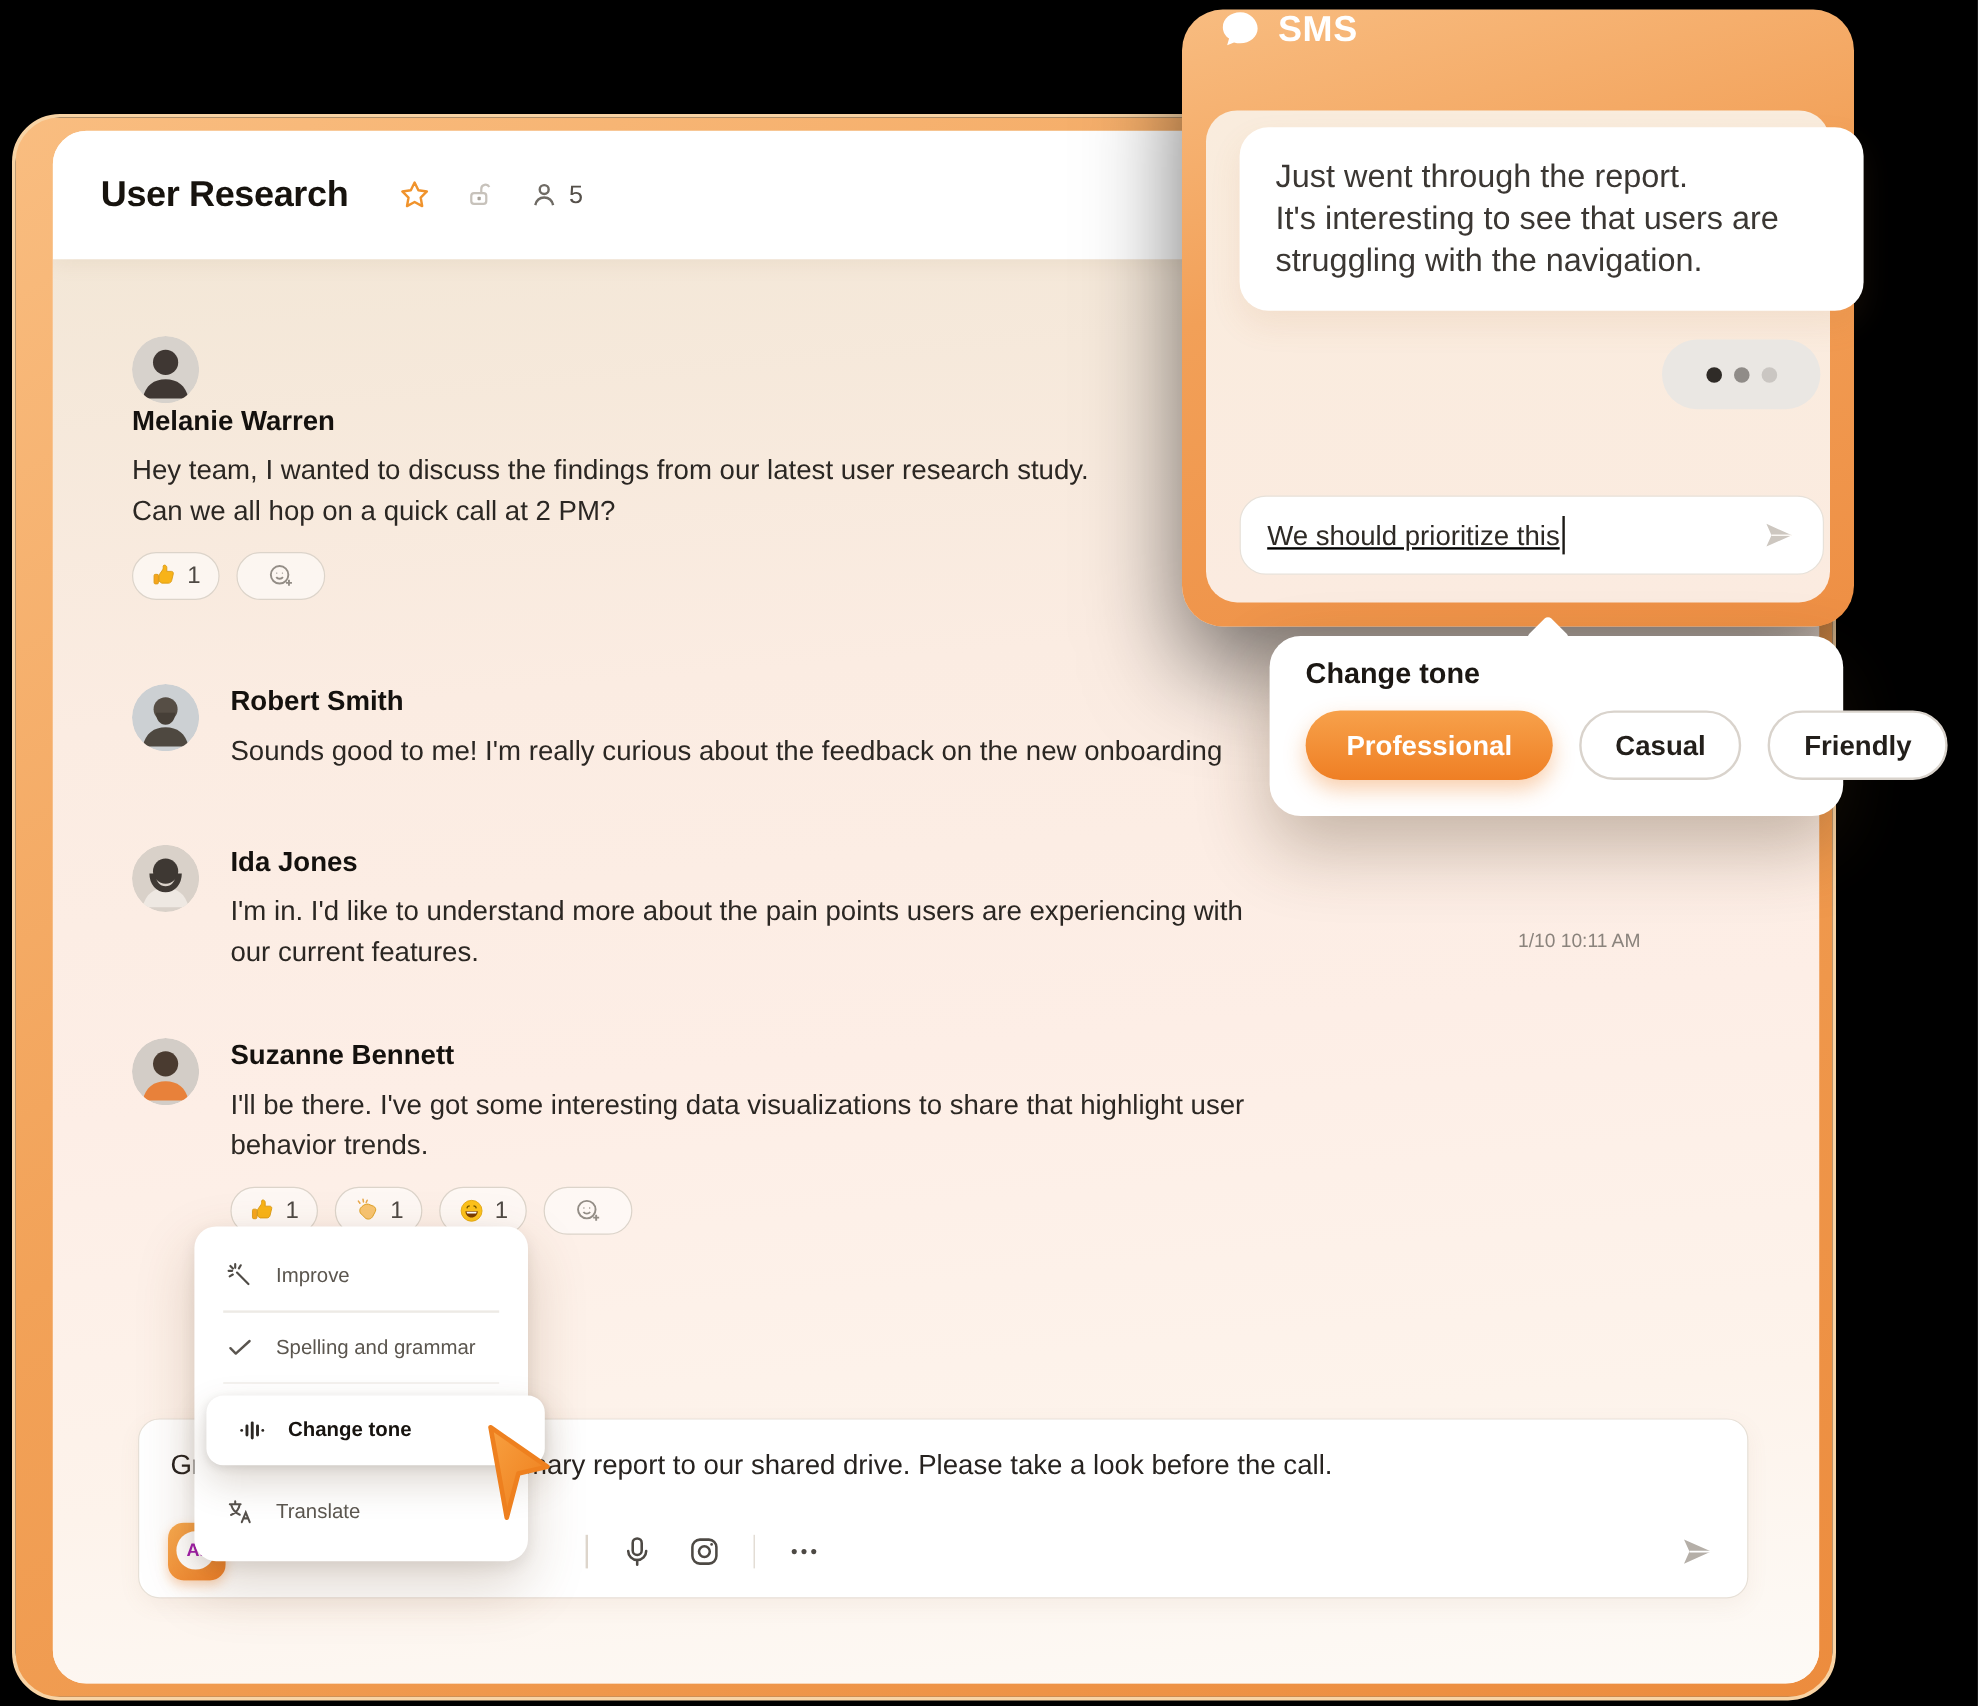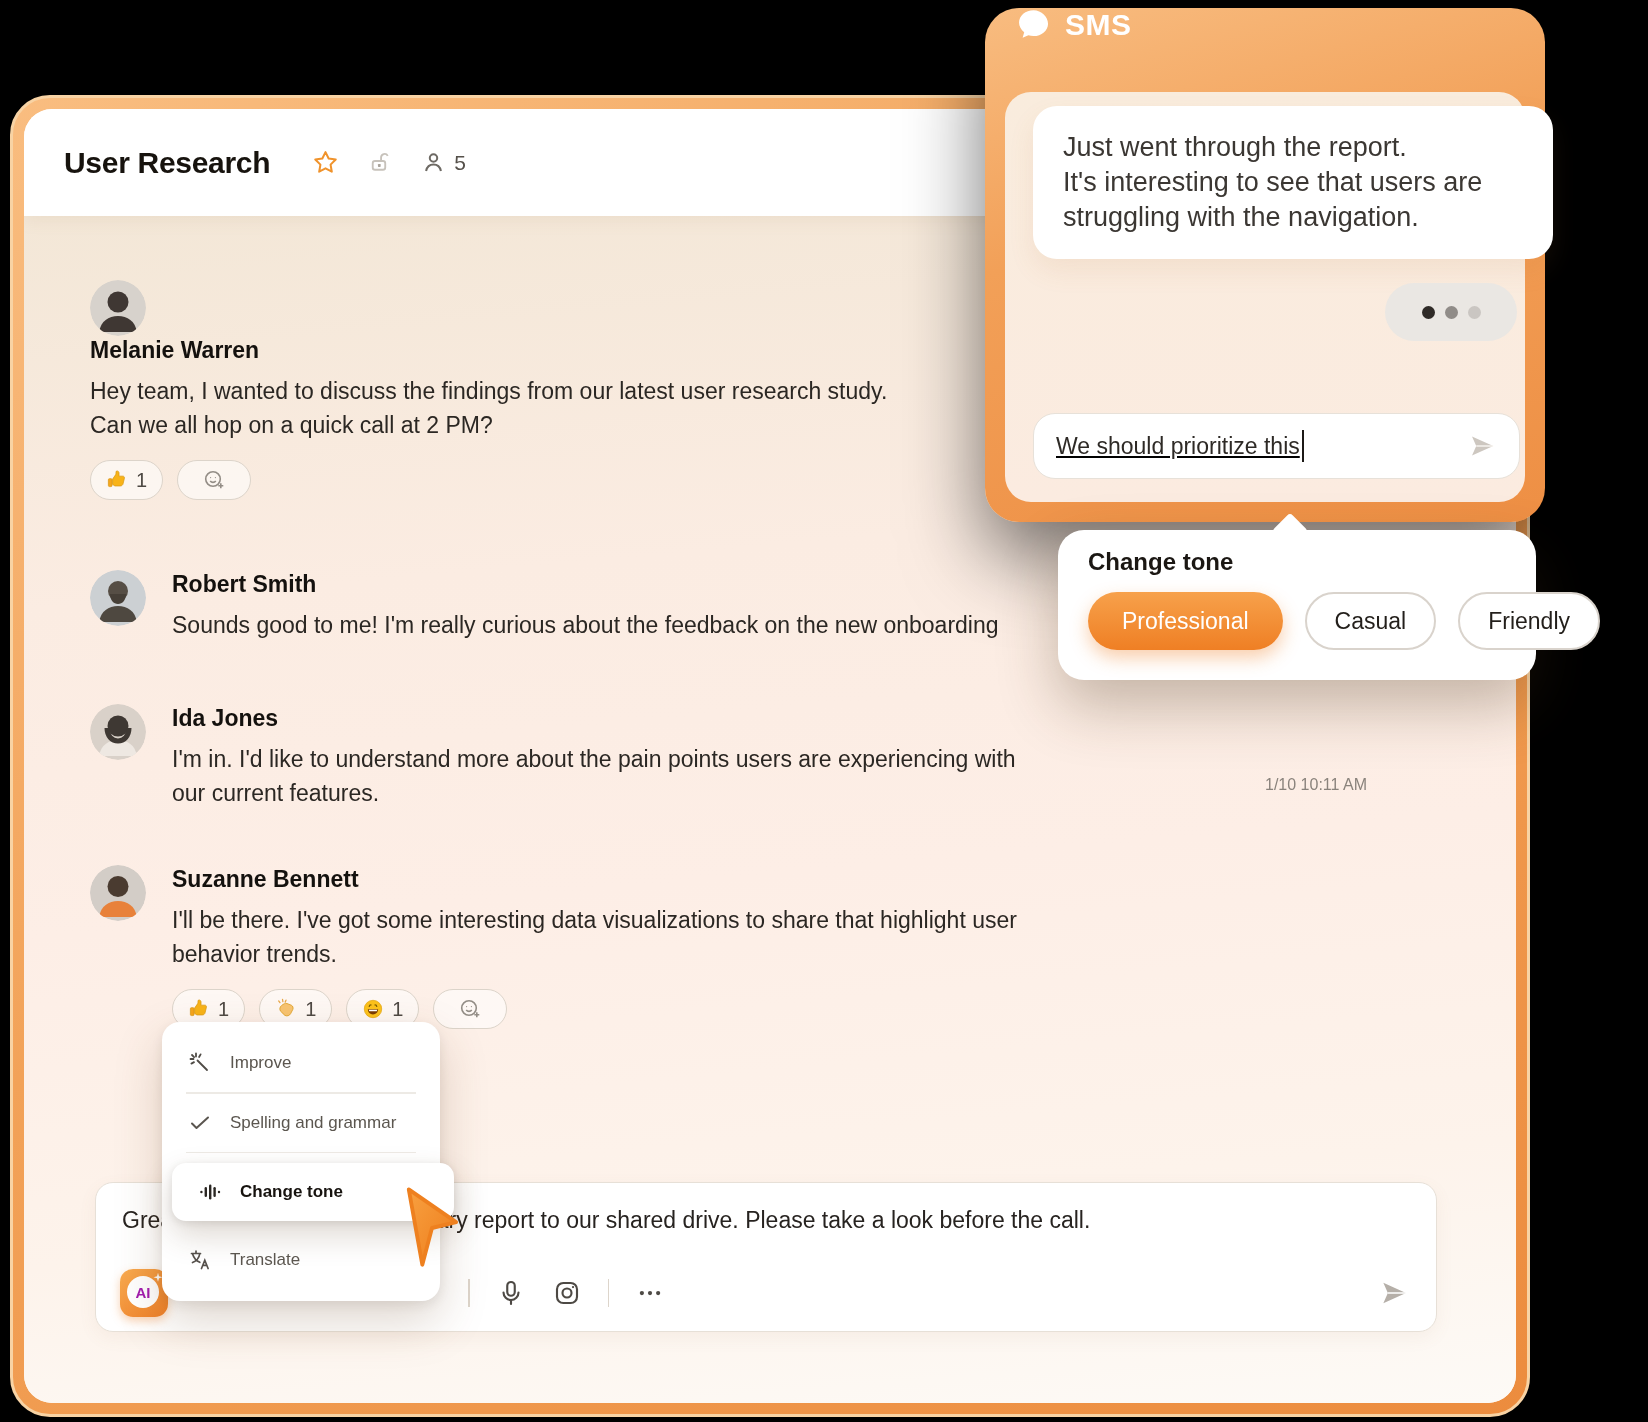--- a/index.html
+++ b/index.html
@@ -4,21 +4,21 @@
 <style>
   html,body{margin:0;padding:0;background:#000;}
   .stage{position:relative;width:1648px;height:1422px;background:#000;overflow:hidden;
          font-family:"Liberation Sans","DejaVu Sans",sans-serif;-webkit-font-smoothing:antialiased;}
 
   
   .main-window{position:absolute;left:10px;top:95px;width:1520px;height:1322px;
     border:3px solid #f8d3a4;border-radius:40px;padding:11px;box-sizing:border-box;
     background:linear-gradient(150deg,#f9bd80 0%,#f2a258 45%,#ec8c3e 100%);
     box-shadow:0 30px 80px rgba(0,0,0,.55);}
-  .window-inner{height:100%;border-radius:28px;overflow:hidden;background:#fdf9f4;position:relative;}
+  .window-inner{height:100%;border-radius:28px;overflow:hidden;background:#fdf9f4;position:relative;margin-left:20px;}
   .chat-header{height:107px;background:#fff;display:flex;align-items:center;padding:0 40px;
     box-shadow:0 4px 16px rgba(170,130,90,.10);position:relative;z-index:2;}
   .chat-title{font-size:30px;font-weight:bold;color:#17130e;letter-spacing:-.3px;margin-right:42px;}
   .header-icons{display:flex;align-items:center;gap:28px;}
   .members{display:flex;align-items:center;gap:7px;font-size:21px;color:#55504a;}
   .chat-area{position:relative;height:calc(100% - 107px);
     background:linear-gradient(175deg,#f3e7d7 0%,#fbece2 30%,#fdeee6 55%,#fdf3eb 80%,#fdfaf6 100%);}
   .messages{position:absolute;left:0;top:0;right:0;padding:64px 0 0 66px;}
   .msg{display:flex;}
   .avatar{width:56px;height:56px;border-radius:50%;overflow:hidden;flex:none;margin-right:26px;}
@@ -79,21 +79,21 @@
   .caret{width:2px;height:32px;background:#1c1916;margin-left:2px;}
   .sms-send{margin-left:auto;display:flex;align-items:center;}
 
   
   .tone-popup{position:absolute;left:1058px;top:530px;width:478px;height:150px;background:#fff;border-radius:26px;
     z-index:12;box-shadow:0 26px 60px rgba(70,45,20,.30);}
   .tone-notch{position:absolute;left:219px;top:-12px;width:26px;height:26px;background:#fff;transform:rotate(45deg);
     border-radius:4px;}
   .tone-title{position:absolute;left:30px;top:18px;font-size:24px;font-weight:bold;color:#1b1713;}
   .tone-pills{position:absolute;left:30px;top:62px;display:flex;gap:22px;}
-  .pill{height:58px;border-radius:29px;display:inline-flex;align-items:center;font-size:23px;font-weight:normal;
+  .pill{height:58px;border-radius:29px;display:inline-flex;align-items:center;font-size:23px;font-weight:bold;
     box-sizing:border-box;}
   .pill.selected{padding:0 34px;color:#fff;background:linear-gradient(180deg,#f7a14b,#ef7f24);
     box-shadow:0 8px 18px rgba(238,130,40,.38);}
   .pill.plain{padding:0 28px;color:#231f1b;background:#fff;border:2px solid #d9d3cc;}
 </style>
 </head>
 <body>
 
 <div class="stage">
 

